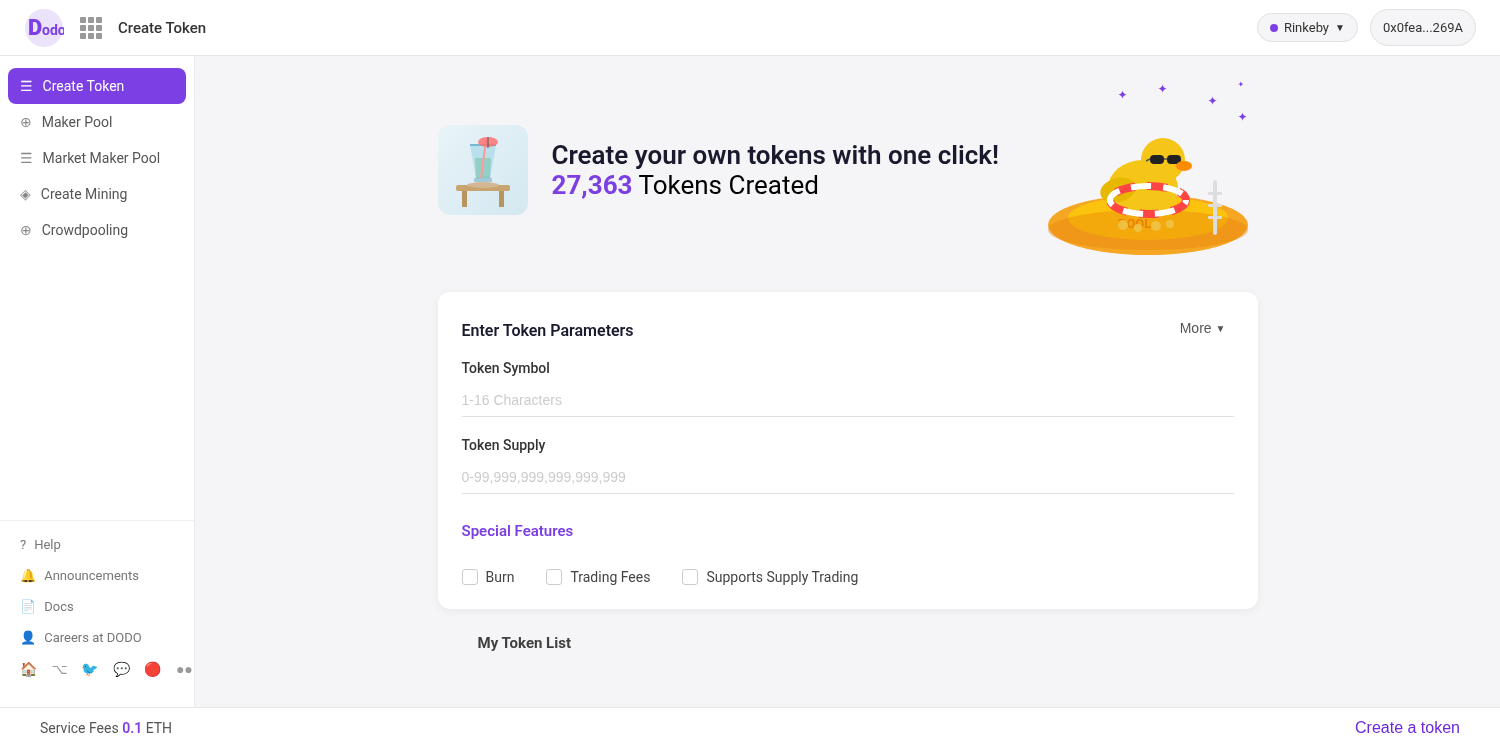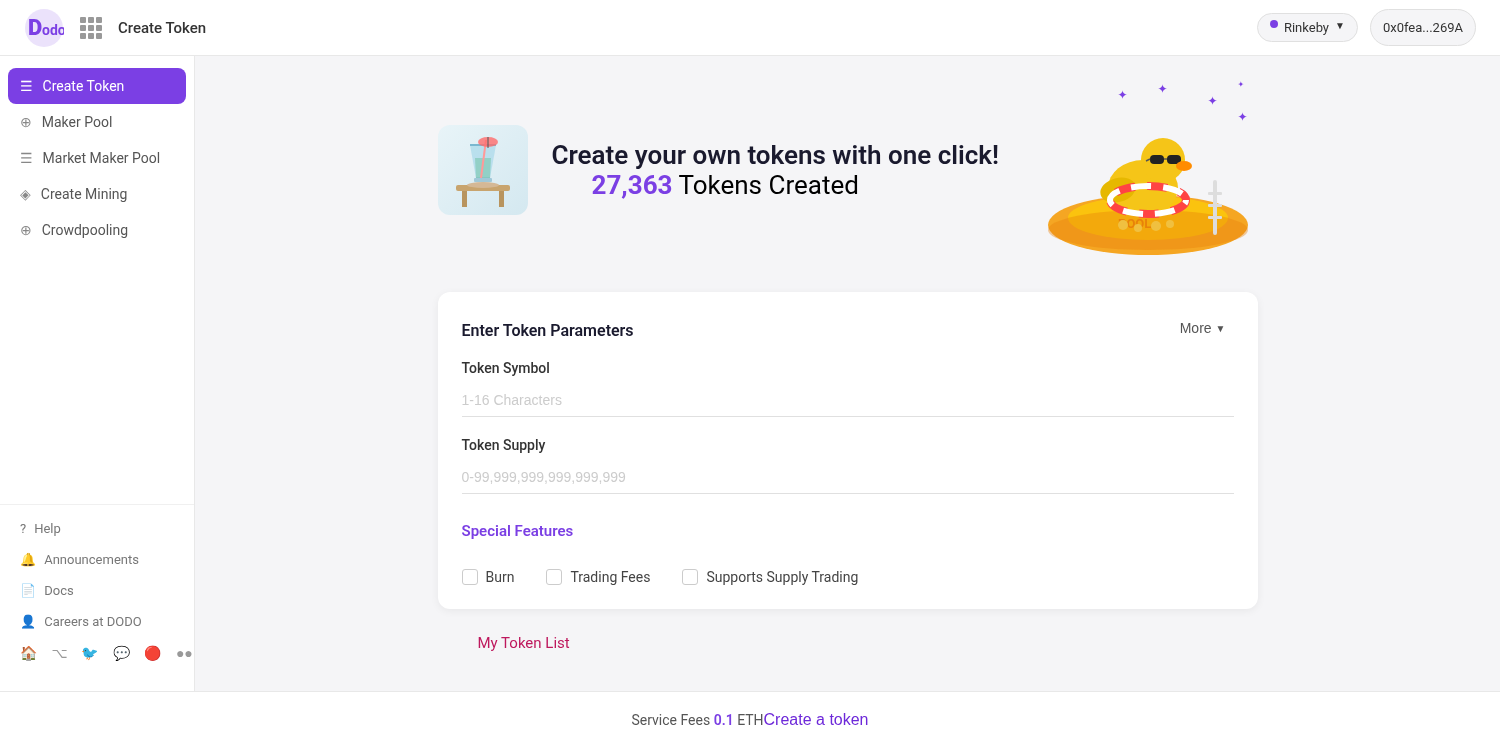--- a/index.html
+++ b/index.html
@@ -12,21 +12,21 @@
       border-bottom: 1px solid #e8e8e8; flex-shrink: 0;
     }
     .header-left { display: flex; align-items: center; gap: 16px; }
     .logo { display: flex; align-items: center; gap: 8px; }
     .logo-icon { width: 40px; height: 40px; }
     .grid-icon { display: grid; grid-template-columns: repeat(3,6px); gap: 2px; cursor: pointer; }
     .grid-dot { width: 6px; height: 6px; background: #999; border-radius: 1px; }
     .header-title { font-size: 15px; color: #333; font-weight: 500; }
     .header-right { display: flex; align-items: center; gap: 12px; }
     .network-badge {
-      display: flex; gap: 6px;
+      display: flex; align-items: center; gap: 6px;
       background: #f5f5f7; border: 1px solid #e0e0e0; border-radius: 20px;
       padding: 6px 12px; font-size: 13px; color: #333; cursor: pointer;
     }
     .eth-dot { width: 8px; height: 8px; background: #7b3fe4; border-radius: 50%; }
     .wallet-badge {
       background: #f5f5f7; border: 1px solid #e0e0e0; border-radius: 20px;
       padding: 10px 12px; font-size: 13px; color: #333; cursor: pointer;
     }
 
     
@@ -63,21 +63,21 @@
     
     .hero { display: flex; align-items: center; justify-content: space-between; margin-bottom: 32px; position: relative; }
     .hero-left { display: flex; align-items: center; gap: 24px; }
     .hero-mascot {
       width: 90px; height: 90px;
       background: linear-gradient(135deg, #e8f4f8 0%, #d4e8f0 100%);
       border-radius: 12px; display: flex; align-items: center; justify-content: center;
       font-size: 48px;
     }
     .hero-text h1 { font-size: 26px; color: #1a1a2e; font-weight: 600; }
-    .hero-text .token-count { font-size: 26px; margin-left: 40px; }
+    .hero-text .token-count { font-size: 26px; }
     .hero-text .count-num { color: #7b3fe4; font-weight: 700; }
 
     
     .pool-container { position: relative; width: 220px; height: 180px; }
     .sparkle {
       position: absolute; color: #7b3fe4; font-size: 12px;
     }
 
     
     .form-section {
@@ -108,34 +108,34 @@
     .checkbox-row { display: flex; align-items: center; gap: 32px; }
     .checkbox-item { display: flex; align-items: center; gap: 8px; font-size: 14px; color: #444; }
     .checkbox {
       width: 16px; height: 16px; border: 1.5px solid #ccc;
       border-radius: 3px; background: #fff; flex-shrink: 0;
     }
 
     
     .footer-bar {
       background: #fff; border-top: 1px solid #e8e8e8;
-      padding: 0 40px; height: 56px;
-      display: flex; align-items: center; justify-content: center;
+      padding: 0 40px; height: 40px;
+      display: flex; align-items: center; justify-content: space-between;
       flex-shrink: 0;
     }
     .service-fees { font-size: 14px; color: #555; }
     .fee-amount { color: #7b3fe4; font-weight: 600; }
     .create-btn {
       font-size: 16px; color: #6d28d9; cursor: not-allowed;
       background: none; border: none;
     }
 
     
     .token-list-section { padding: 24px 40px 0; }
-    .token-list-title { font-size: 15px; color: #be185d; font-weight: 400; }
+    .token-list-title { font-size: 15px; color: #404040; font-weight: 700; }
   </style>
 </head>
 <body>
 
 <div class="header">
   <div class="header-left">
     <div class="logo">
 
       <svg class="logo-icon" viewBox="0 0 40 40" xmlns="http://www.w3.org/2000/svg">
         <circle cx="20" cy="20" r="19" fill="#7b3fe4" opacity="0.15"></circle>

